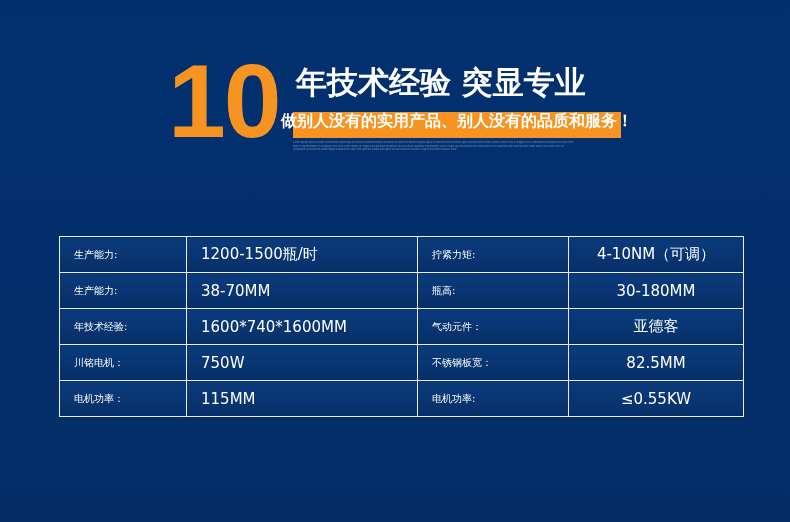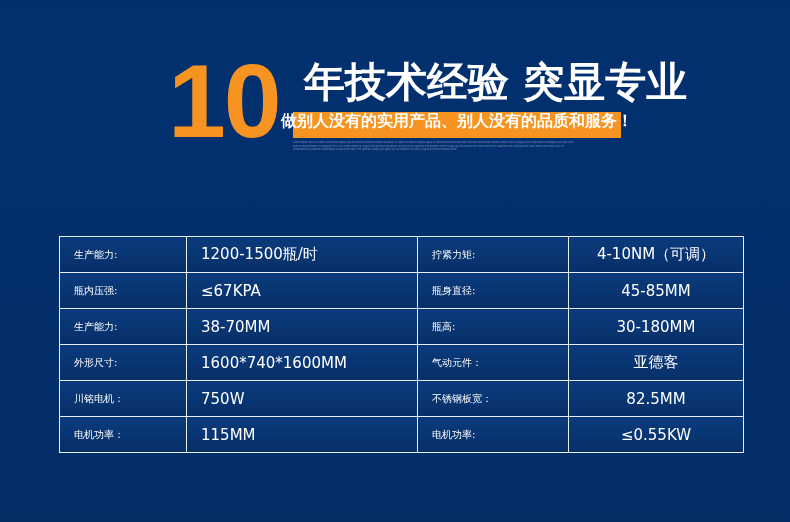--- a/index.html
+++ b/index.html
@@ -40,23 +40,23 @@
     line-height: 104px;
     font-weight: bold;
     color: #f79421;
     letter-spacing: -2px;
     font-family: "Liberation Sans", "DejaVu Sans", sans-serif;
     margin-top: 7px;
   }
 
   #headline {
     position: absolute;
-    left: 304px;
+    left: 296px;
     top: 58px;
-    font-size: 41px;
+    font-size: 31px;
     line-height: 48px;
     font-weight: bold;
     color: #ffffff;
     letter-spacing: 0px;
     white-space: nowrap;
     font-family: "DejaVu Sans", "Liberation Sans", sans-serif;
   }
 
   #subbanner {
     position: absolute;
@@ -164,33 +164,27 @@
         <col class="col-d">
     </colgroup>
     <tbody>
       <tr>
         <td class="label">生产能力:</td>
         <td class="value">1200-1500瓶/时</td>
         <td class="label">拧紧力矩:</td>
         <td class="value center">4-10NM（可调）</td>
       </tr>
       <tr>
-        <td class="label">瓶内压强:</td>
-        <td class="value">≤67KPA</td>
-        <td class="label">瓶身直径:</td>
-        <td class="value center">45-85MM</td>
-      </tr>
-      <tr>
         <td class="label">生产能力:</td>
         <td class="value">38-70MM</td>
         <td class="label">瓶高:</td>
         <td class="value center">30-180MM</td>
       </tr>
       <tr>
-        <td class="label">外形尺寸:</td>
+        <td class="label">年技术经验:</td>
         <td class="value">1600*740*1600MM</td>
         <td class="label">气动元件：</td>
         <td class="value center">亚德客</td>
       </tr>
       <tr>
         <td class="label">川铭电机：</td>
         <td class="value">750W</td>
         <td class="label">不锈钢板宽：</td>
         <td class="value center">82.5MM</td>
       </tr>

